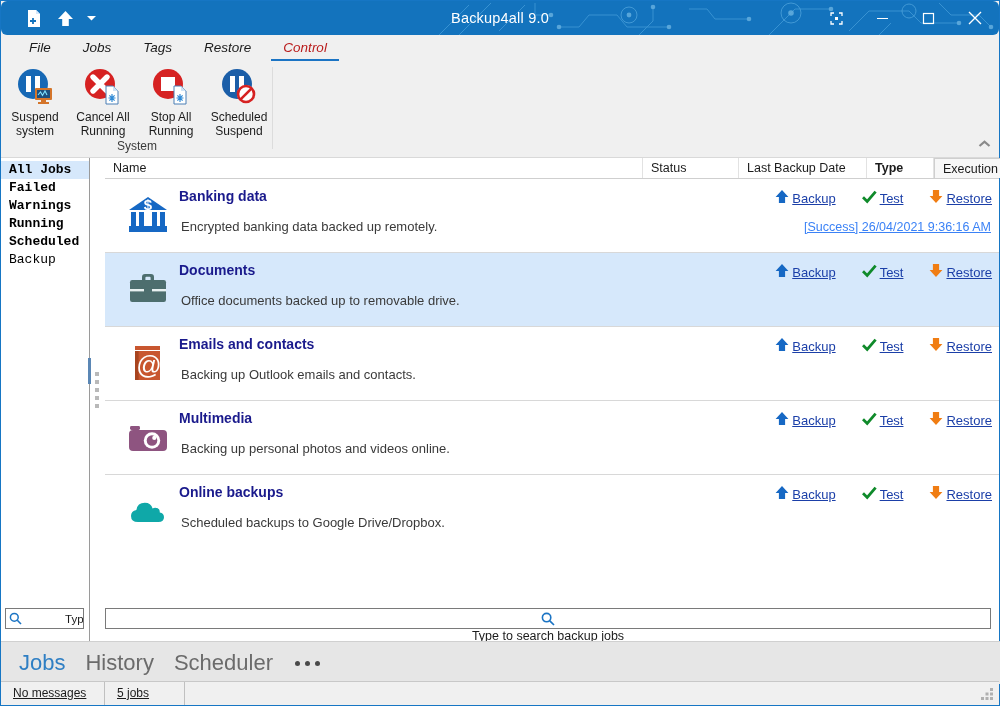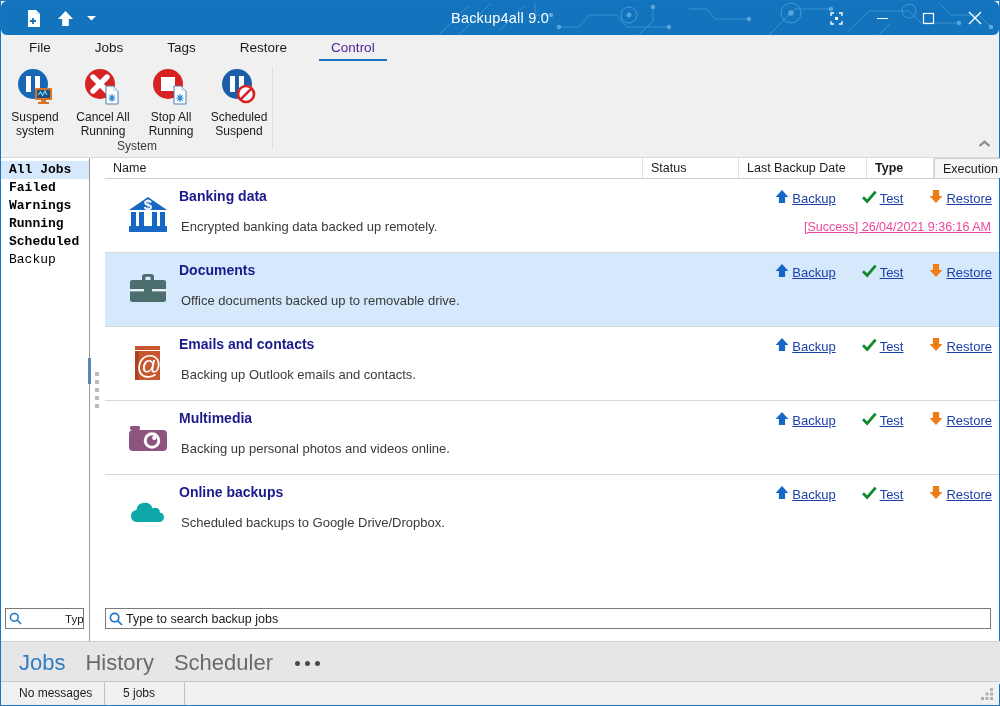--- a/index.html
+++ b/index.html
@@ -34,26 +34,26 @@
   }
   .tb-btns{position:absolute;right:0;top:0;height:34px;display:flex;align-items:center;z-index:4;}
   .tb-btn{width:46px;height:34px;display:flex;align-items:center;justify-content:center;color:#fff;}
   .tb-btn.close{width:48px;}
 
   
   .ribbon{
     position:absolute;left:0;top:34px;width:998px;height:122px;
     background:#f0f0f0;border-bottom:1px solid #d9d9d9;
   }
-  .rb-tabs{height:26px;display:flex;align-items:flex-end;padding-left:12px;gap:12px;}
+  .rb-tabs{height:26px;display:flex;align-items:flex-end;padding-left:12px;gap:0px;font-style:italic;}
   .rb-tab{
     height:25px;line-height:24px;padding:0 16px;font-size:13.5px;color:#1b1b1b;
     position:relative;cursor:default;white-space:nowrap;
   }
-  .rb-tab.active{color:#4c1d95;}
+  .rb-tab.active{color:#b91c1c;}
   .rb-tab.active:after{
     content:"";position:absolute;left:4px;right:4px;bottom:0;height:2.5px;background:#1b74c4;
   }
   .rb-body{position:relative;height:94px;}
   .rb-group{
     position:absolute;left:0;top:0;width:272px;height:94px;
   }
   .rb-group .items{display:flex;align-items:flex-start;padding-top:5px;}
   .rb-item{
     width:68px;display:flex;flex-direction:column;align-items:center;cursor:default;
@@ -135,27 +135,27 @@
     position:absolute;left:76px;top:40px;font-size:13px;color:#3a3a3a;white-space:nowrap;
   }
   .row-actions{
     position:absolute;right:7px;top:10px;display:flex;align-items:center;gap:26px;
   }
   .act{display:flex;align-items:center;gap:3px;cursor:default;}
   .act .alabel{
     font-size:13px;color:#1b3fa8;text-decoration:underline;white-space:nowrap;
   }
   .row-status{
-    position:absolute;right:8px;top:41px;font-size:12.5px;color:#ec4899;
+    position:absolute;right:8px;top:41px;font-size:12.5px;color:#3b82f6;
     text-decoration:underline;white-space:nowrap;cursor:default;
   }
 
   .botsearch{
     position:absolute;left:104px;bottom:12px;width:886px;height:21px;
-    border:1px solid #7a7a7a;background:#fff;display:flex;align-items:center;box-sizing:border-box;
+    border:1px solid #7a7a7a;background:#fff;display:flex;align-items:center;box-sizing:border-box;flex-direction:column;
   }
   .botsearch .sicon{width:20px;height:19px;display:flex;align-items:center;justify-content:center;flex:0 0 20px;}
   .botsearch .stxt{font-size:12.5px;color:#1b1b1b;}
 
   
   .navbar{
     position:absolute;left:0;top:640px;width:998px;height:42px;background:#e6e6e6;
     border-top:1px solid #d0d0d0;display:flex;align-items:center;padding-left:8px;gap:0;
   }
   .nav-item{
@@ -163,22 +163,22 @@
   }
   .nav-item.active{color:#2f7fc4;}
   .nav-more{display:flex;align-items:center;gap:5px;padding:0 12px;cursor:default;}
   .nav-more i{display:block;width:5px;height:5px;border-radius:50%;background:#4a4a4a;}
 
   
   .statusbar{
     position:absolute;left:0;bottom:0;width:998px;height:23px;background:#f0f0f0;
     border-top:1px solid #c8c8c8;display:flex;align-items:center;font-size:12px;color:#1b1b1b;
   }
-  .sb-cell{height:23px;line-height:23px;padding-left:18px;box-sizing:border-box;
-           border-right:1px solid #c0c0c0;white-space:nowrap;}
+  .sb-cell{height:23px;line-height:23px;padding-left:12px;box-sizing:border-box;
+           border-right:1px solid #c0c0c0;white-space:nowrap;text-decoration:underline;}
   .sb-grip{position:absolute;right:4px;bottom:3px;width:14px;height:14px;}
 </style>
 </head>
 <body>
 
 <div id="app">
 
   <div class="titlebar">
     <svg class="tb-deco" viewBox="0 0 560 34">
       <g stroke="#6fc0f2" stroke-width="1" fill="none" opacity="0.75">

